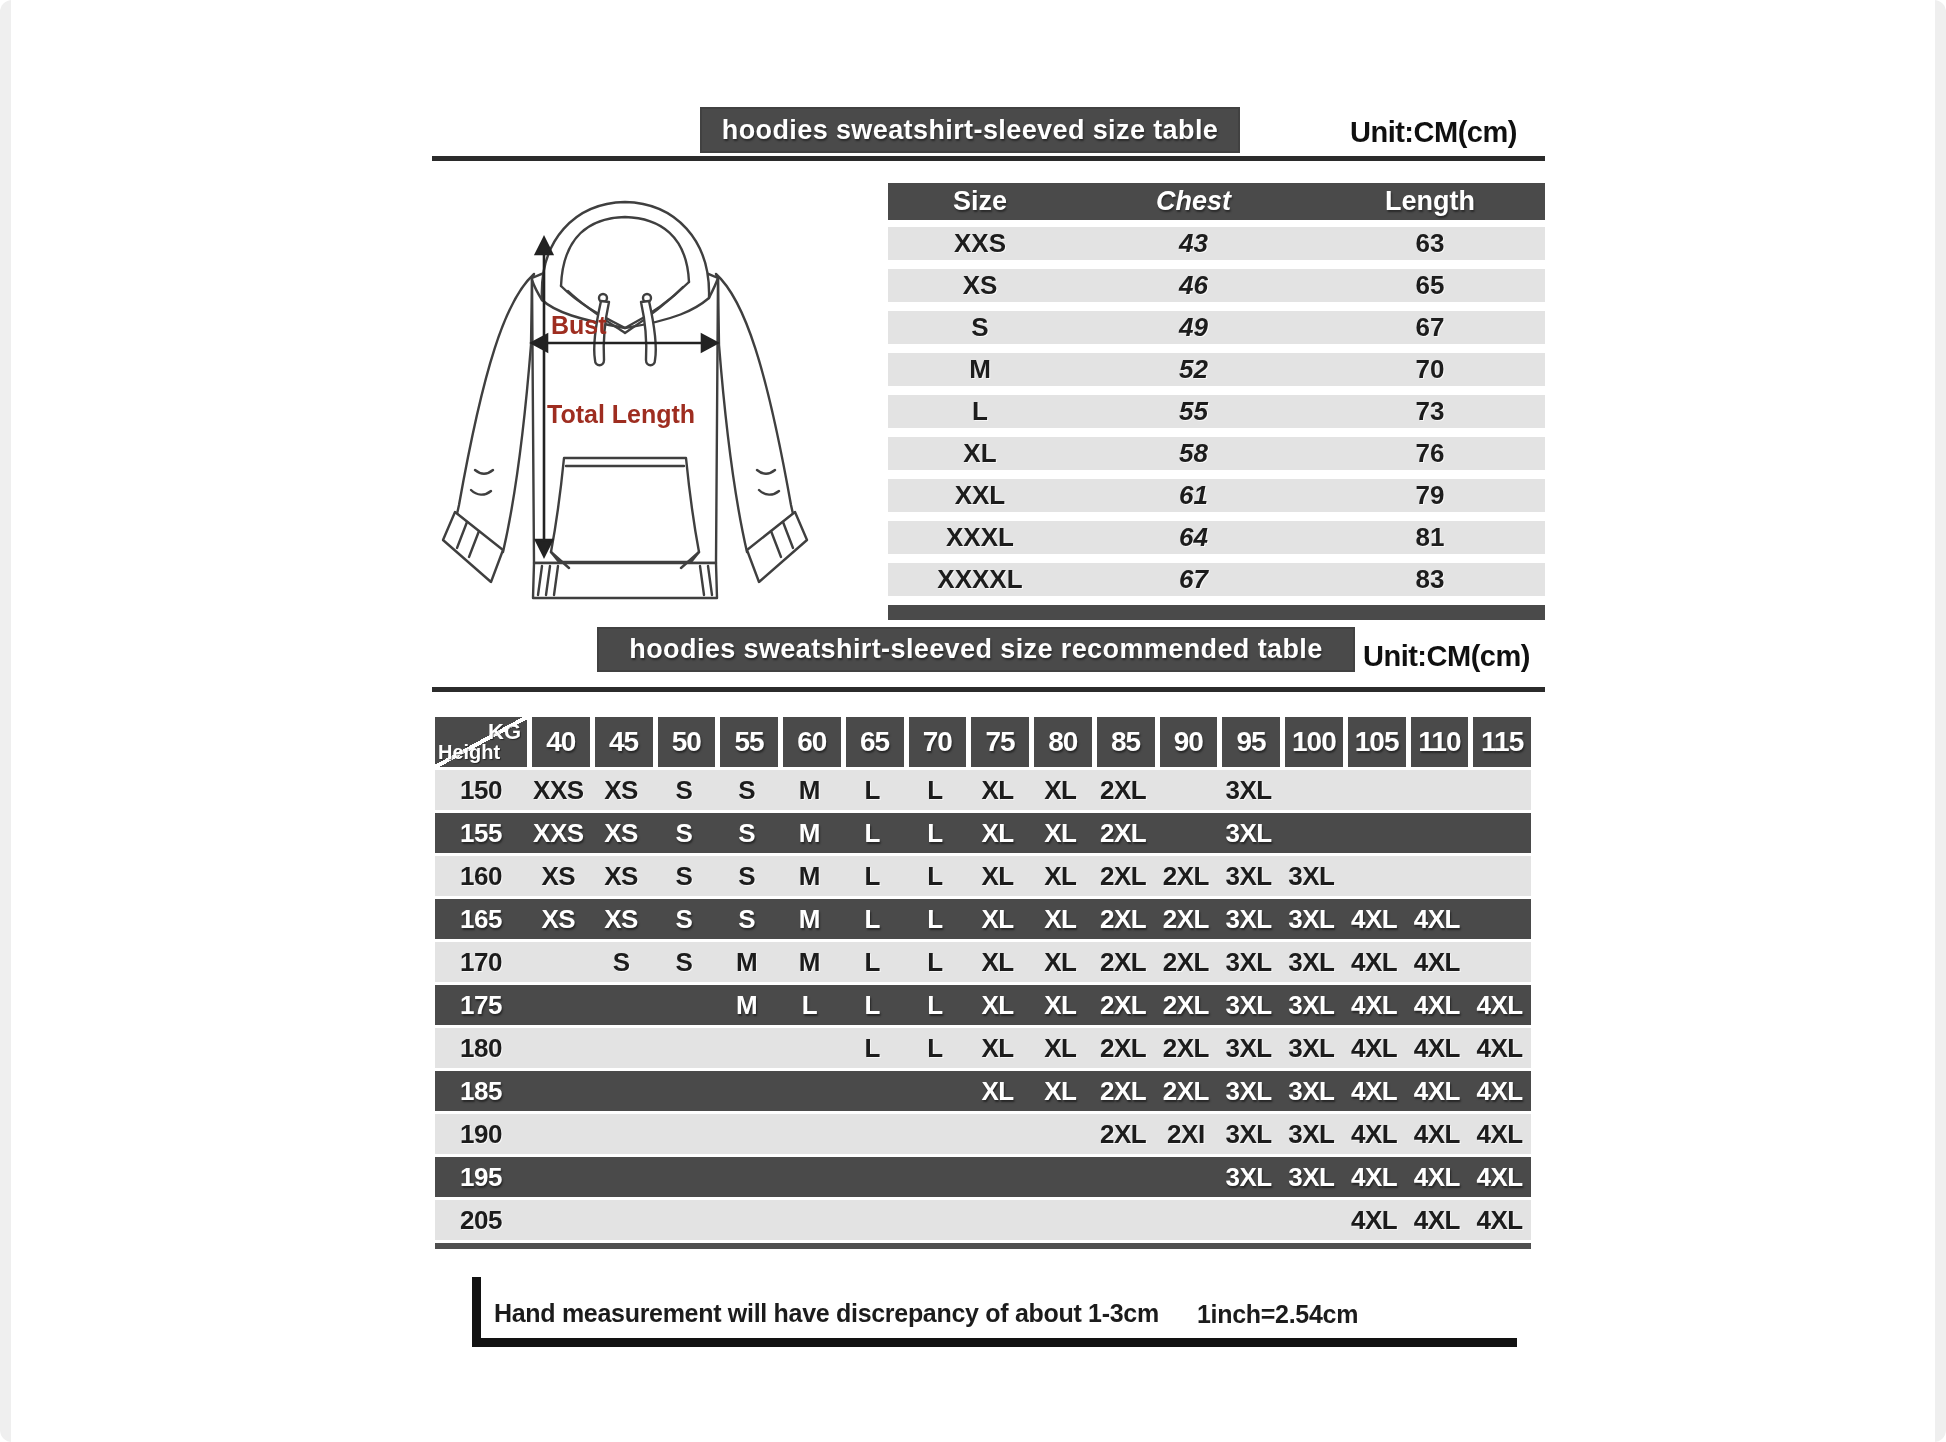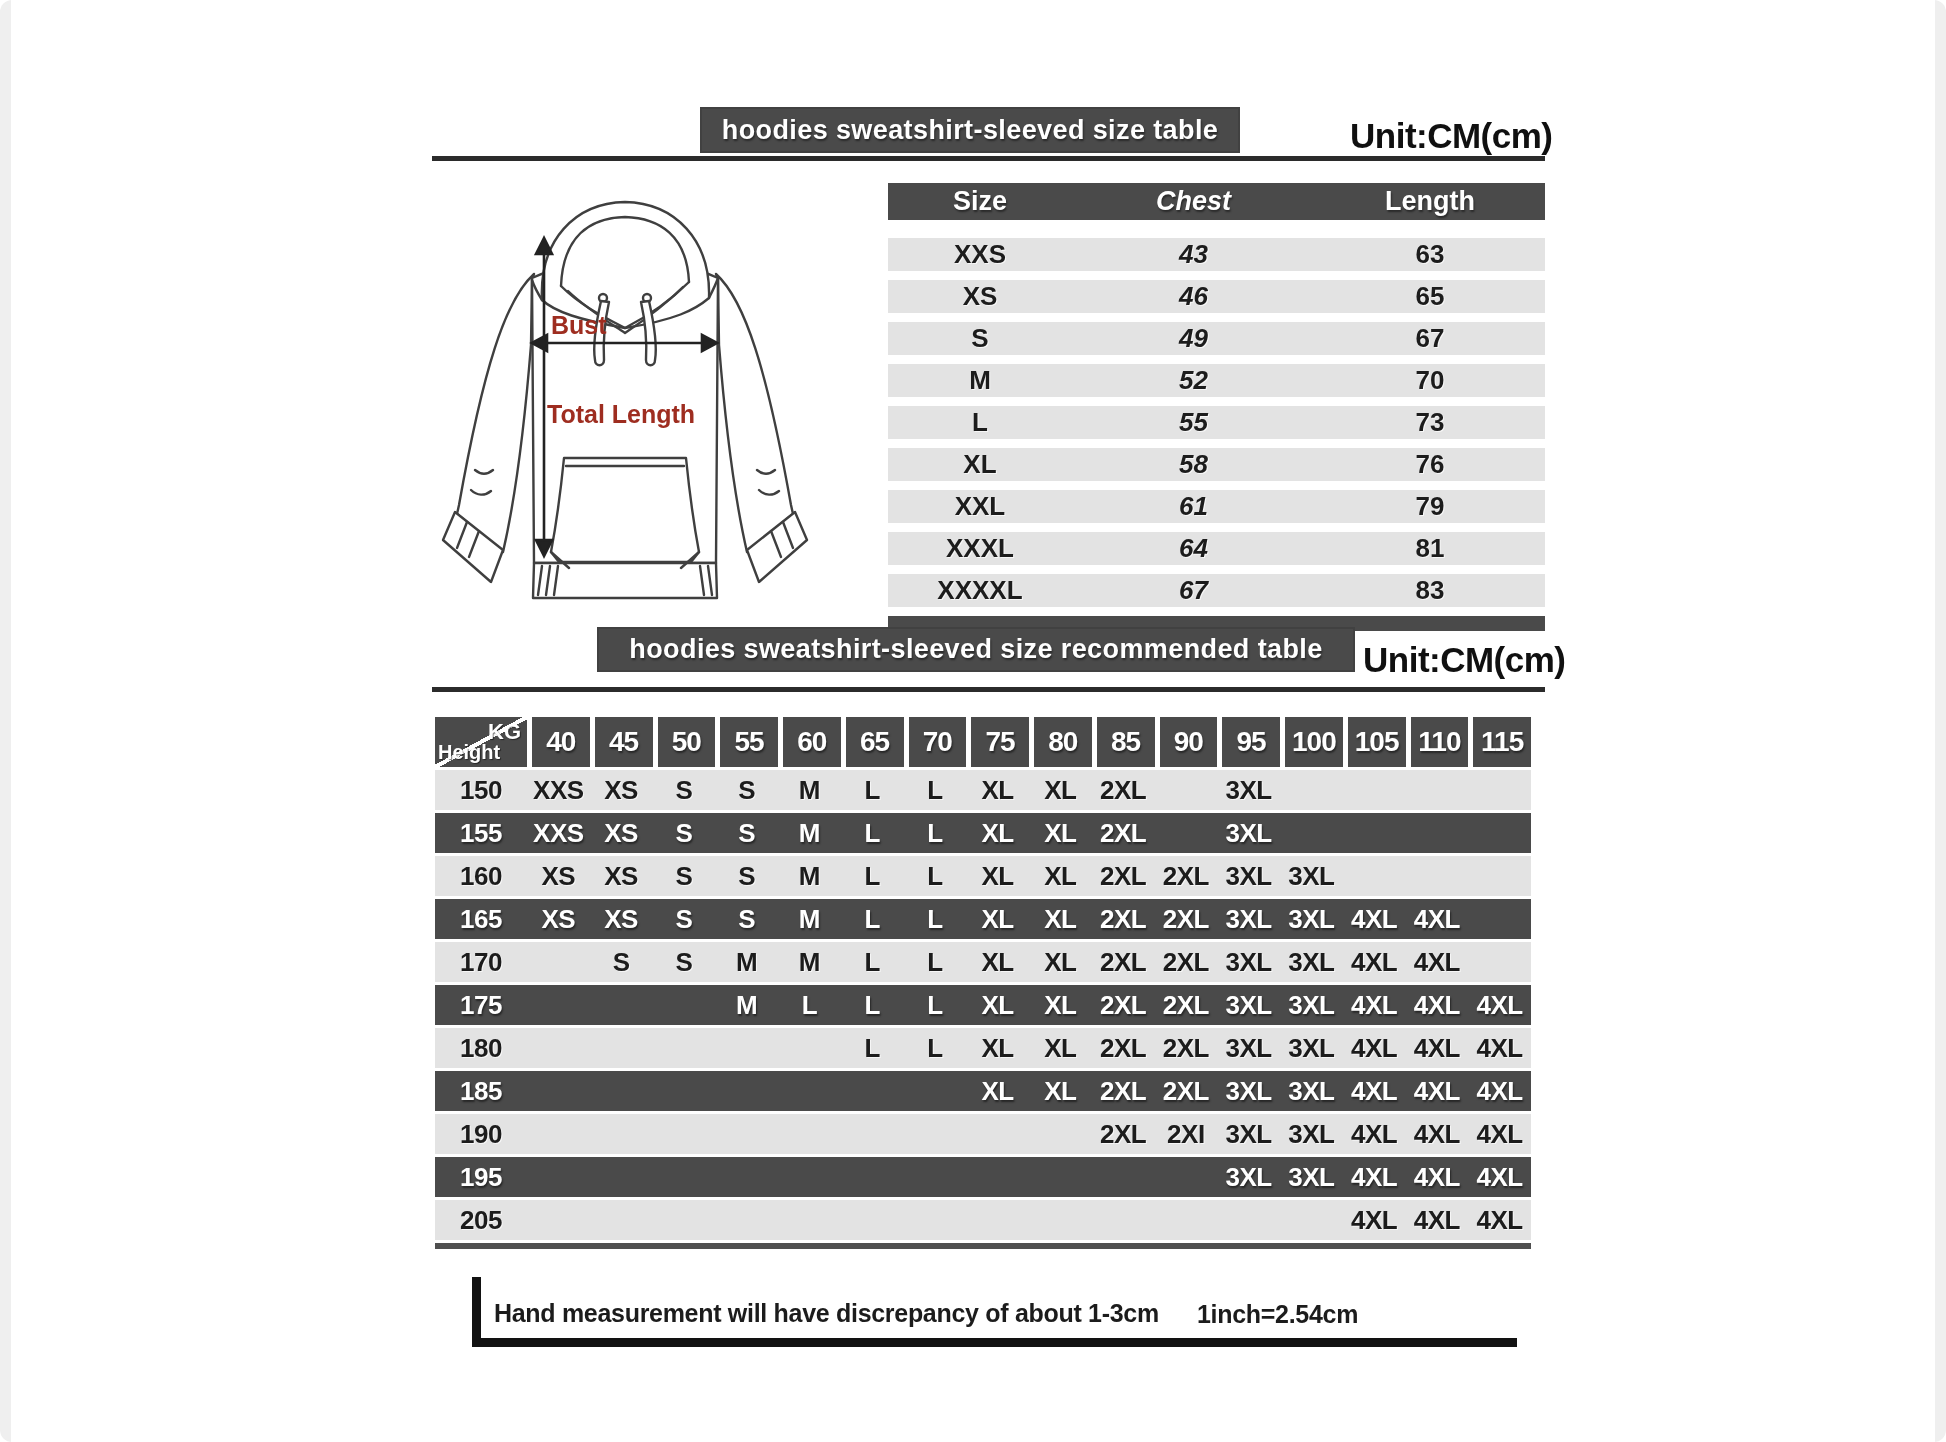--- a/index.html
+++ b/index.html
@@ -13,30 +13,30 @@
   
   .title-bar{
     position:absolute;background:#4a4a4a;color:#fff;
     display:flex;align-items:center;justify-content:center;
     font-size:27px;letter-spacing:.4px;
     box-shadow:inset 0 0 0 2px #414141;
     text-shadow:1px 2px 2px rgba(0,0,0,.45);
   }
   #title1{left:700px;top:107px;width:540px;height:46px;}
   #title2{left:597px;top:627px;width:758px;height:45px;}
-  .unit{position:absolute;font-size:35px;color:#101010;letter-spacing:-.5px;}
+  .unit{position:absolute;font-size:29px;color:#101010;letter-spacing:-.5px;}
   #unit1{left:1350px;top:116px;}
   #unit2{left:1363px;top:640px;}
   .hline{position:absolute;background:#2b2b2b;}
   #hr1{left:432px;top:156px;width:1113px;height:5px;}
   #hr2{left:432px;top:687px;width:1113px;height:5px;}
 
   
   #size-table{position:absolute;left:888px;top:183px;width:657px;}
-  .st-header{display:flex;align-items:center;background:#4a4a4a;color:#fff;height:37px;font-size:27px;margin-bottom:18px;text-shadow:1px 2px 2px rgba(0,0,0,.45);}
+  .st-header{display:flex;align-items:center;background:#4a4a4a;color:#fff;height:37px;font-size:27px;margin-bottom:7px;text-shadow:1px 2px 2px rgba(0,0,0,.45);}
   .st-row{display:flex;align-items:center;background:#e3e3e3;height:33px;font-size:26px;margin-bottom:9px;text-shadow:1px 1px 0 rgba(255,255,255,.7);}
   .stc1{width:28%;text-align:center;}
   .stc2{width:37%;text-align:center;font-style:italic;}
   .stc3{width:35%;text-align:center;}
   .st-bottom{height:15px;background:#4a4a4a;margin-top:4px;}
 
   
   #rec-table{position:absolute;left:435px;top:717px;width:1096px;}
   .rt-header{display:flex;gap:5px;height:50px;margin-bottom:3px;}
   .rt-corner{

